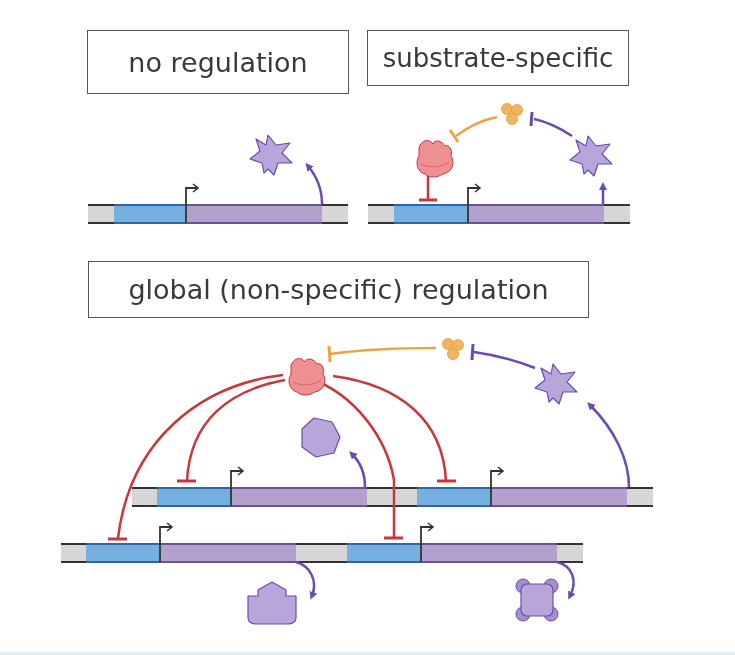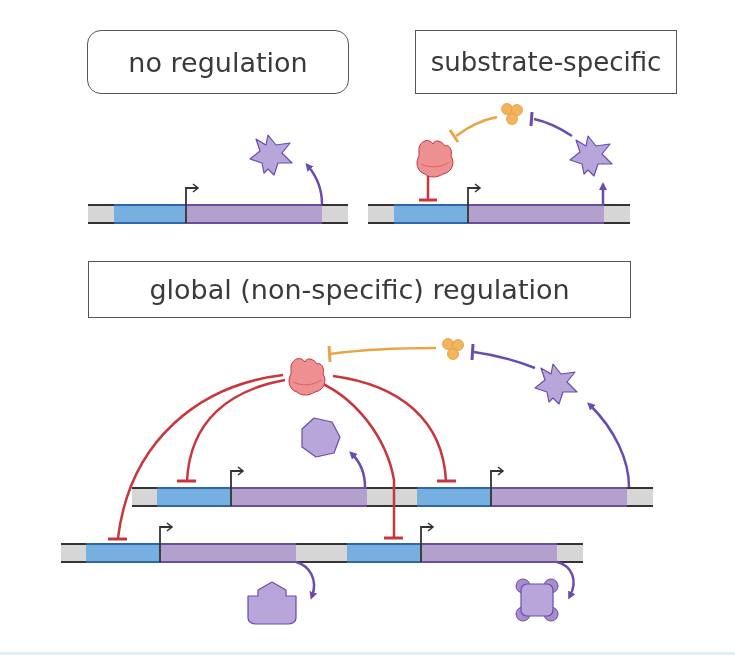--- a/index.html
+++ b/index.html
@@ -3,23 +3,23 @@
 <meta charset="utf-8">
 <style>
   html, body { margin: 0; padding: 0; background: #ffffff; }
   body { width: 735px; height: 655px; position: relative; overflow: hidden; font-family: "DejaVu Sans", sans-serif; }
   .label-box {
     position: absolute; box-sizing: border-box;
     border: 1.5px solid #555555; background: #ffffff;
     color: #3a3a3a; display: flex; align-items: center; justify-content: center;
     text-align: center; line-height: 1.0;
   }
-  #box-no-reg { left: 87px; top: 30px; width: 262px; height: 64px; font-size: 27px; border-radius: 14px; }
-  #box-sub-reg { left: 367px; top: 30px; width: 262px; height: 64px; font-size: 26px; line-height: 0.95; margin-left: 48px; }
-  #box-global { left: 88px; top: 261px; width: 543px; height: 57px; font-size: 27px; }
+  #box-no-reg { left: 87px; top: 30px; width: 262px; height: 64px; font-size: 27px; }
+  #box-sub-reg { left: 367px; top: 30px; width: 262px; height: 56px; font-size: 26px; line-height: 0.95; }
+  #box-global { left: 88px; top: 261px; width: 501px; height: 57px; font-size: 27px; }
   #diagram { position: absolute; left: 0; top: 0; }
   #bottom-strip { position: absolute; left: 0; top: 652px; width: 735px; height: 3px; background: #e4eef6; }
 </style>
 </head>
 <body>
 
 <div class="label-box" id="box-no-reg">
   <span>no regulation</span>
 </div>
 <div class="label-box" id="box-sub-reg">

